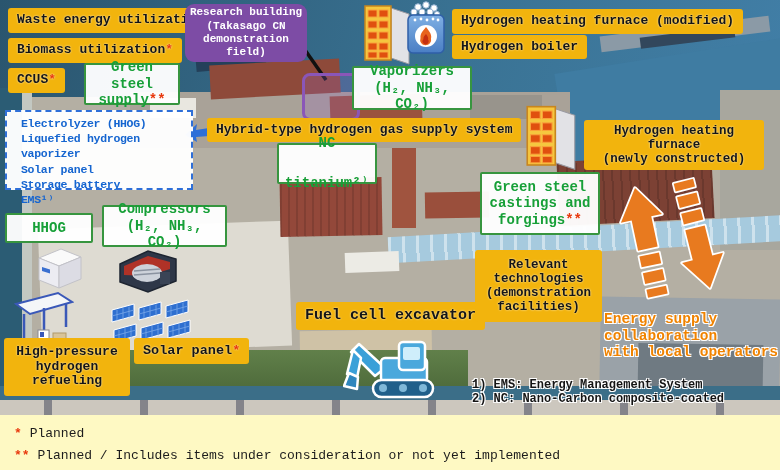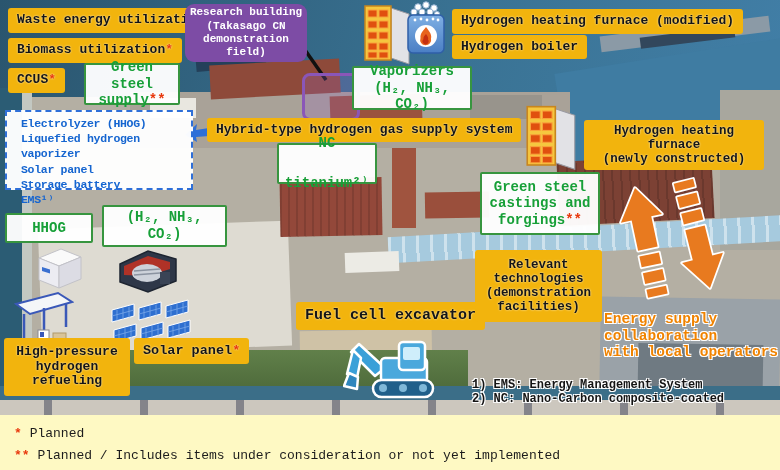--- a/index.html
+++ b/index.html
@@ -274,20 +274,21 @@
     </div>
     <div class="gbox" style="left:480px;top:172px;width:120px;height:63px;">
       <span>Green steel</span>
       <span>castings and</span>
       <span><span>forgings</span><span class="mark">**</span></span>
     </div>
     <div class="gbox" style="left:5px;top:213px;width:88px;height:30px;">
       <span>HHOG</span>
     </div>
     <div class="gbox" style="left:102px;top:205px;width:125px;height:42px;">
+      <span>Compressors</span>
       <span>(H₂, NH₃, CO₂)</span>
     </div>
 
     <div class="pbox" style="left:185px;top:4px;width:122px;height:58px;">
       <span>Research building</span>
       <span>(Takasago CN</span>
       <span>demonstration</span>
       <span>field)</span>
     </div>
 

